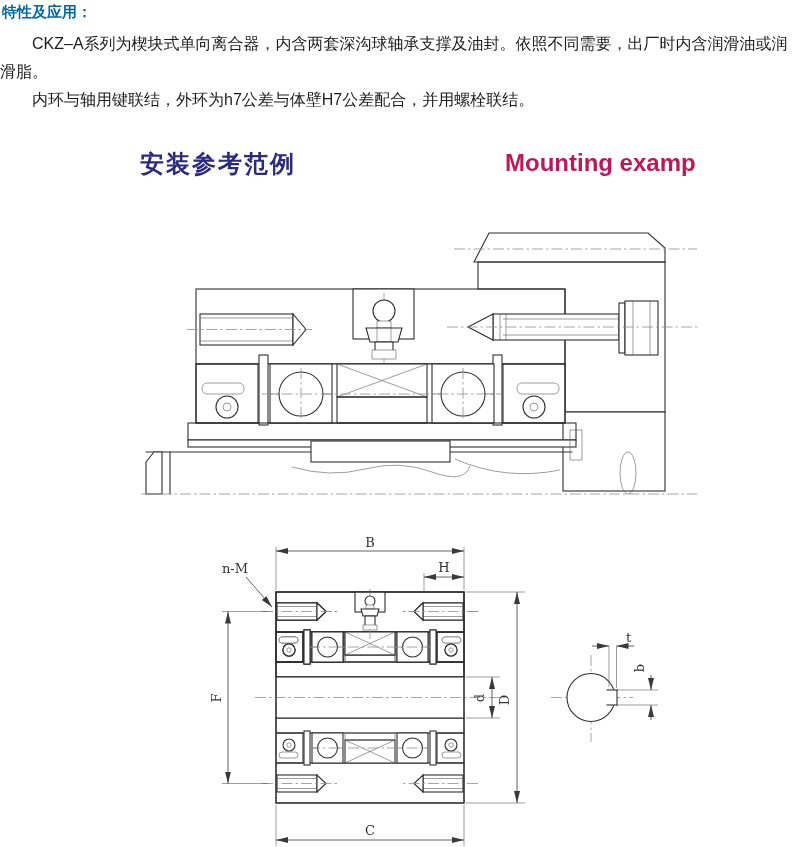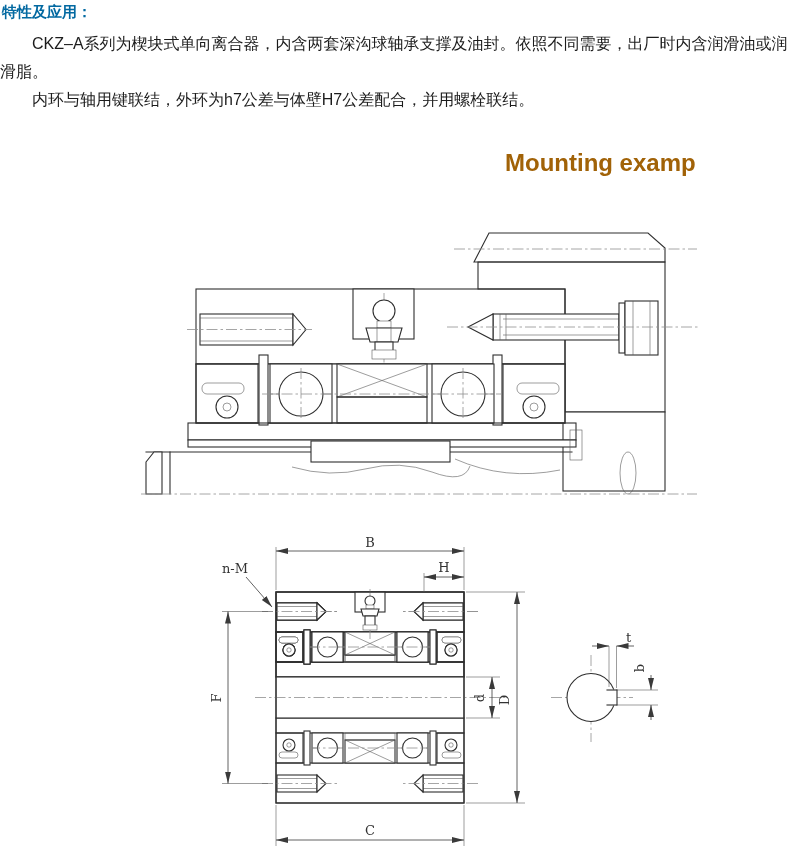--- a/index.html
+++ b/index.html
@@ -4,21 +4,21 @@
 <style>
   html,body{margin:0;padding:0;background:#ffffff;}
   .page{position:relative;width:800px;height:847px;background:#fff;overflow:hidden;
         font-family:"Liberation Sans","DejaVu Sans",sans-serif;color:#1c1c1c;}
   .intro{position:absolute;left:0;top:0;width:798px;}
   .sec-title{margin:2px 0 0 2px;font-size:15px;font-weight:bold;color:#0369a1;line-height:20px;}
   .intro p{margin:0;font-size:16px;line-height:28px;text-indent:2em;}
   .intro p.first{margin-top:8px;}
   .headings-row{position:absolute;left:0;top:148px;width:800px;height:30px;}
   .h-zh{position:absolute;left:140px;top:0;font-size:24px;font-weight:bold;color:#2b2a7e;letter-spacing:2px;}
-  .h-en{position:absolute;left:505px;top:1px;font-size:24px;font-weight:bold;color:#a16207;}
+  .h-en{position:absolute;left:505px;top:1px;font-size:24px;font-weight:bold;color:#be185d;}
   svg{position:absolute;display:block;}
   #drawing1{left:80px;top:210px;}
   #drawing2{left:140px;top:535px;}
   .ln{stroke:#2f2f2f;stroke-width:1.1;fill:none;stroke-linecap:square;}
   .tn{stroke:#5a5a5a;stroke-width:0.6;fill:none;}
   .cl{stroke:#8f8f8f;stroke-width:0.8;fill:none;stroke-dasharray:11 3 2.5 3;}
   .dim{stroke:#3a3a3a;stroke-width:0.8;fill:none;}
   .wf{fill:#ffffff;}
   .dlab{font-family:"DejaVu Serif","Liberation Serif",serif;font-size:13px;fill:#333;}
 </style>
@@ -27,20 +27,21 @@
 
 <div class="page">
 
   <div class="intro">
     <div class="sec-title">特性及应用：</div>
     <p class="first">CKZ–A系列为楔块式单向离合器，内含两套深沟球轴承支撑及油封。依照不同需要，出厂时内含润滑油或润滑脂。</p>
     <p>内环与轴用键联结，外环为h7公差与体壁H7公差配合，并用螺栓联结。</p>
   </div>
 
   <div class="headings-row">
+    <span class="h-zh">安装参考范例</span>
     <span class="h-en">Mounting examp</span>
   </div>
 
   <svg id="drawing1" width="625" height="305" viewBox="80 210 625 305">
     <defs>
       <pattern id="h1" patternUnits="userSpaceOnUse" width="9" height="9" patternTransform="rotate(-45)">
         <line x1="0" y1="0" x2="0" y2="9" stroke="#6f6f6f" stroke-width="0.8"></line>
       </pattern>
       <pattern id="h2" patternUnits="userSpaceOnUse" width="10" height="10" patternTransform="rotate(45)">
         <line x1="0" y1="0" x2="0" y2="10" stroke="#6f6f6f" stroke-width="0.8"></line>

